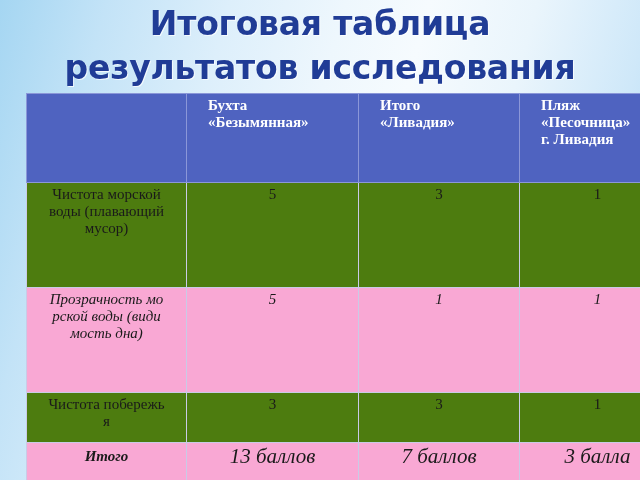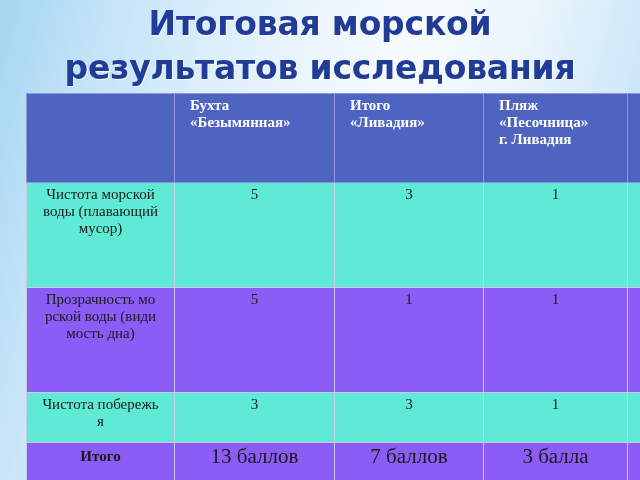--- a/index.html
+++ b/index.html
@@ -44,21 +44,21 @@
   #results-table {
     position: absolute;
     left: 26px;
     top: 93px;
     width: 597px;
     border-collapse: collapse;
     table-layout: fixed;
   }
   #results-table td, #results-table th {
     border: 1px solid #c9cbe6;
-    padding: 3px 15px;
+    padding: 3px 21px;
     vertical-align: top;
     font-family: "Liberation Serif", serif;
     font-size: 15px;
     line-height: 17px;
     color: #1a1a1a;
     overflow: hidden;
   }
 
   
   #results-table thead th {
@@ -75,22 +75,22 @@
   #results-table thead th.th-blank { }
 
   
   .col-label   { width: 117px; }
   .col-v1      { width: 129px; }
   .col-v2      { width: 118px; }
   .col-v3      { width: 113px; }
   .col-extra   { width: 120px; }
 
   
-  tr.row-odd  td { background: #5eead4; }
-  tr.row-even td { background: #8b5cf6; }
+  tr.row-odd  td { background: #4d7c0f; }
+  tr.row-even td { background: #f9a8d4; font-style: italic; }
 
   td.cell-label {
     text-align: center;
     vertical-align: top;
     padding-top: 4px;
     word-break: break-all;
   }
   td.cell-value {
     text-align: center;
     vertical-align: top;
@@ -113,21 +113,21 @@
   tr#row-total td.cell-value {
     font-size: 21px;
     line-height: 23px;
     font-weight: normal;
     padding-top: 2px;
   }
 </style>
 </head>
 <body>
 
-<div id="slide-title">Итоговая морской
+<div id="slide-title">Итоговая таблица
 результатов исследования</div>
 
 <table id="results-table">
   <thead>
     <tr>
       <th class="col-label th-blank"></th>
       <th class="col-v1">Бухта «Безымянная»</th>
       <th class="col-v2">Итого «Ливадия»</th>
       <th class="col-v3">Пляж «Песочница»
 г. Ливадия</th>

